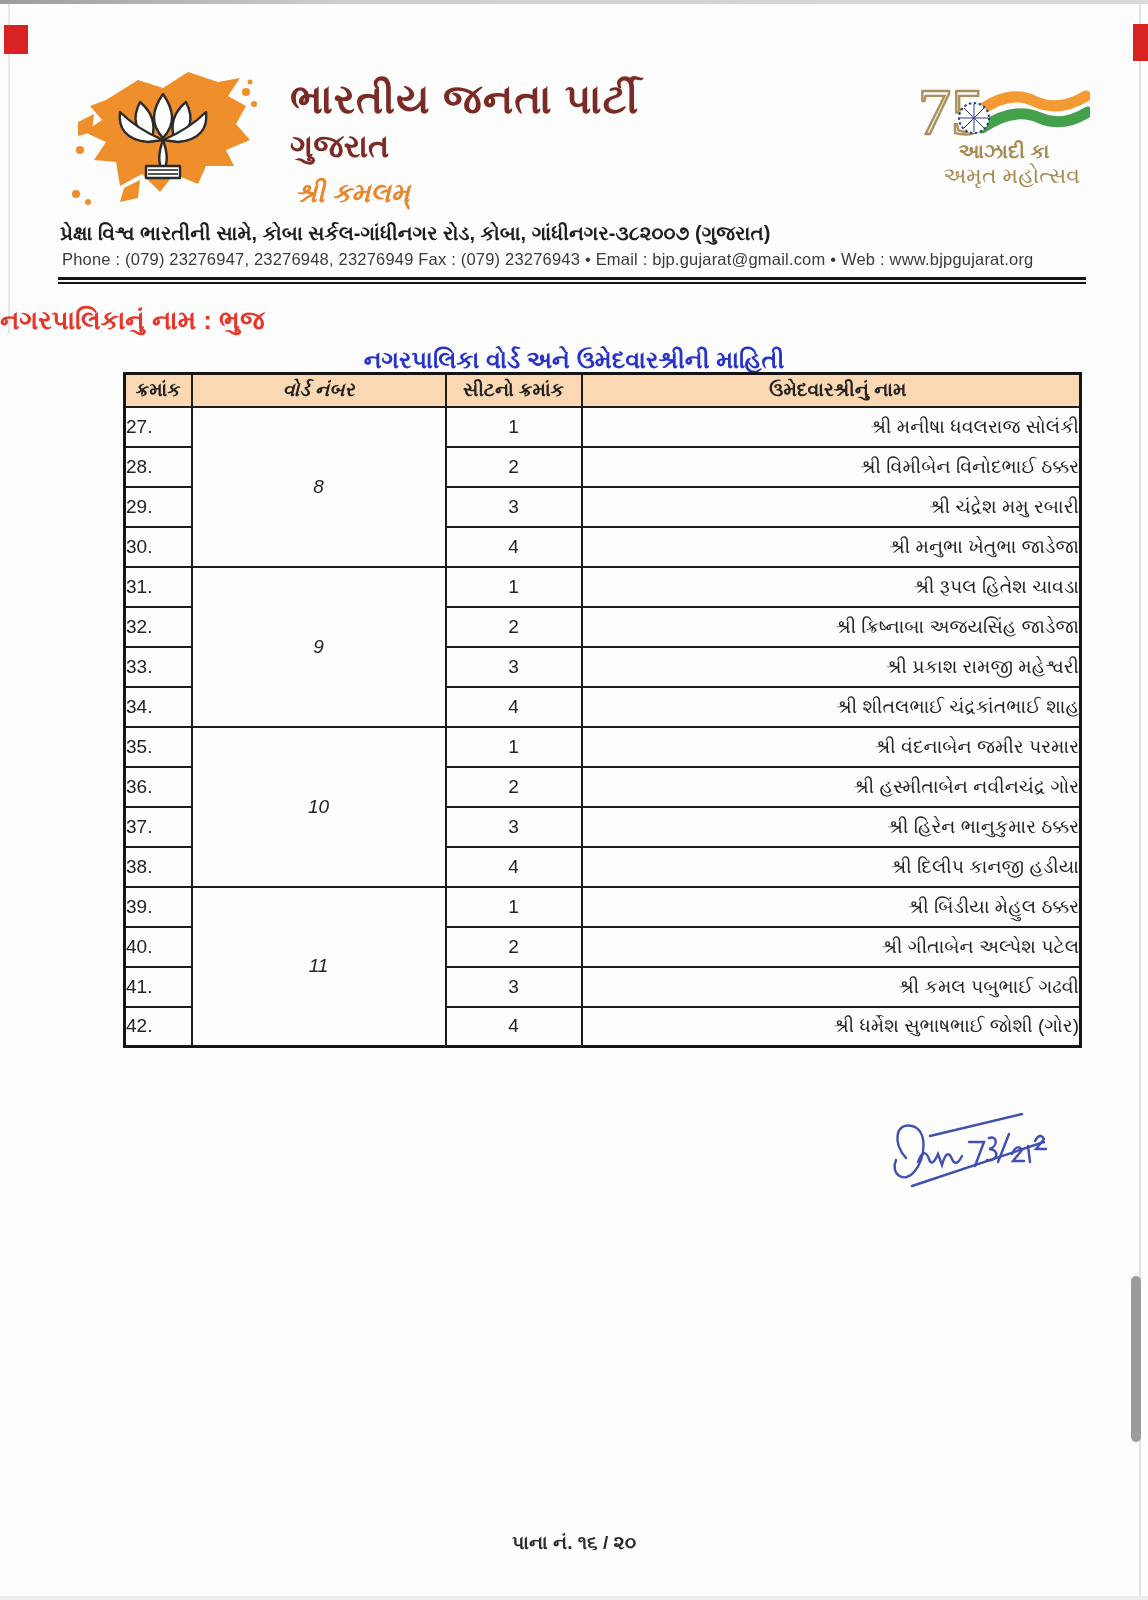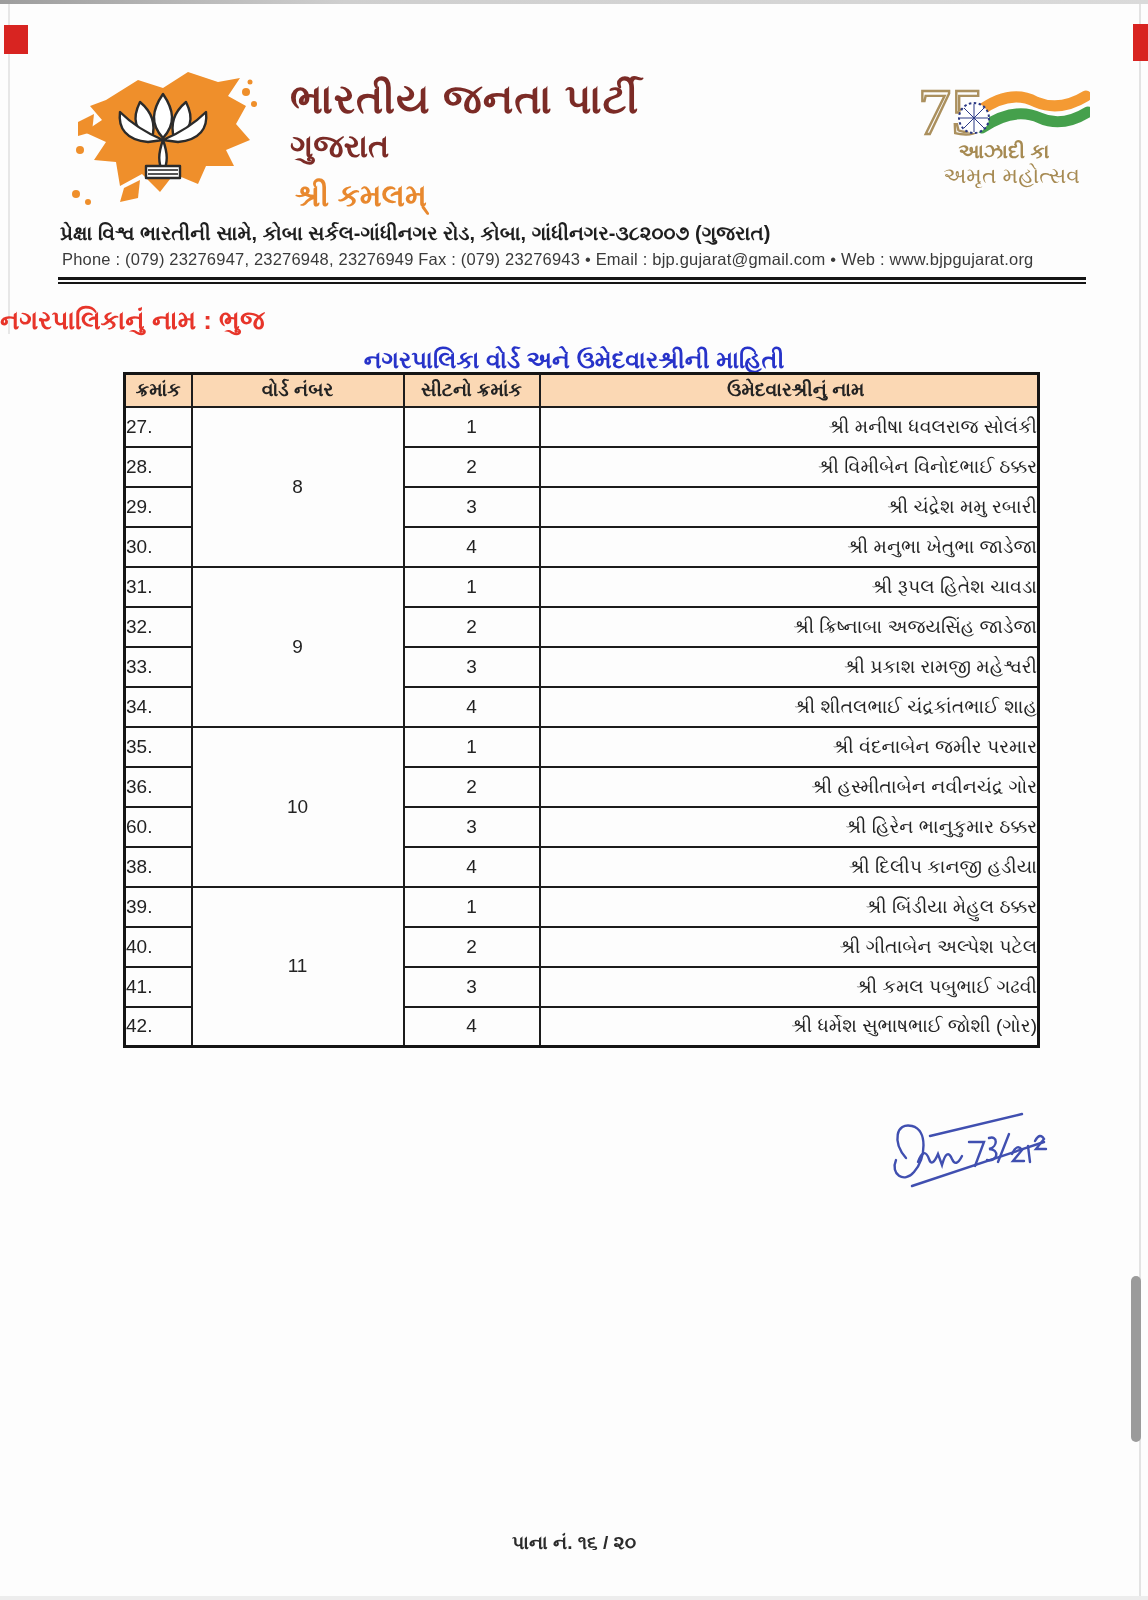--- a/index.html
+++ b/index.html
@@ -18,21 +18,21 @@
   .redmark-left { position:absolute; left:4px; top:25px; width:24px; height:29px; background:#d82421; }
   .redmark-right { position:absolute; left:1133px; top:24px; width:15px; height:37px; background:#d82421; }
   .scroll-thumb { position:absolute; left:1131px; top:1276px; width:10px; height:166px;
     border-radius:5px; background:#9b9b9b; }
 
   
   .logo-wrap { position:absolute; left:68px; top:62px; width:190px; height:152px; }
   .org-name { position:absolute; left:290px; top:76px; font-size:41px; font-weight:700;
     color:#7b2b26; letter-spacing:1px; }
   .org-region { position:absolute; left:290px; top:128px; font-size:32px; font-weight:700; color:#7b2b26; }
-  .org-office { position:absolute; left:295px; top:178px; font-size:31px; font-weight:600; color:#e8882e; }
+  .org-office { position:absolute; left:295px; top:178px; font-size:27px; font-weight:600; color:#e8882e;font-style:italic; }
   .azadi { position:absolute; left:890px; top:78px; width:200px; text-align:center; }
   .azadi-mark { display:block; margin:0 auto; }
   .azadi-l1 { font-size:20px; font-weight:600; color:#a68a52; text-align:center; padding-left:28px; margin-top:-6px; }
   .azadi-l2 { font-size:22px; font-weight:400; color:#a68a52; text-align:right; padding-right:10px; }
   .address { position:absolute; left:60px; top:222px; width:1000px; font-size:20px;
     font-weight:700; color:#1e1e1e; }
   .contact { position:absolute; left:62px; top:250px; width:1010px; font-size:16.5px;
     color:#3a3a3a; letter-spacing:.2px; }
   .rule { position:absolute; left:58px; top:277px; width:1028px; height:7px;
     border-top:3px solid #151515; border-bottom:2px solid #151515; }
@@ -46,21 +46,21 @@
 
   
   .tbl-wrap { position:absolute; left:123px; top:372px;border-radius:29px; }
   table.cand { border-collapse:collapse; table-layout:fixed; width:914px;
     border:3px solid #151515; }
   table.cand th, table.cand td { border:2px solid #1c1c1c; color:#232323; }
   table.cand th { background:#fbd8b4; height:33px; font-size:19px; font-weight:700;
     text-align:center; }
   table.cand td { height:40px; font-size:19px; }
   .c-serial { width:67px; text-align:left; }
-  .c-ward  { width:212px; text-align:center; font-size:20px; }
+  .c-ward  { width:254px; text-align:center; font-size:20px;font-style:italic; }
   .c-seat  { width:136px; text-align:center;margin-left:16px; }
   .c-name  { width:499px; text-align:right; padding-left:14px; font-size:20px; }
 
   
   .signature { position:absolute; left:872px; top:1096px; width:195px; height:118px; }
   .footer { position:absolute; left:0; top:1532px; width:1148px; text-align:center;
     font-size:19px; color:#2b2b2b; font-weight:600; }
 </style>
 </head>
 <body>
@@ -191,21 +191,21 @@
         <td class="c-ward" rowspan="4">10</td>
         <td class="c-seat">1</td>
         <td class="c-name">શ્રી વંદનાબેન જમીર પરમાર</td>
       </tr>
       <tr>
         <td class="c-serial">36.</td>
         <td class="c-seat">2</td>
         <td class="c-name">શ્રી હસ્મીતાબેન નવીનચંદ્ર ગોર</td>
       </tr>
       <tr>
-        <td class="c-serial">60.</td>
+        <td class="c-serial">37.</td>
         <td class="c-seat">3</td>
         <td class="c-name">શ્રી હિરેન ભાનુકુમાર ઠક્કર</td>
       </tr>
       <tr>
         <td class="c-serial">38.</td>
         <td class="c-seat">4</td>
         <td class="c-name">શ્રી દિલીપ કાનજી હડીયા</td>
       </tr>
 
       <tr>

